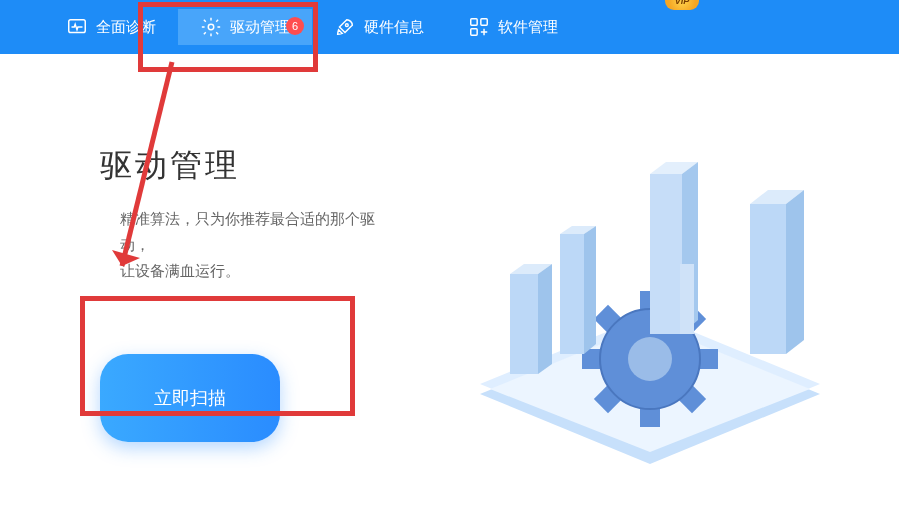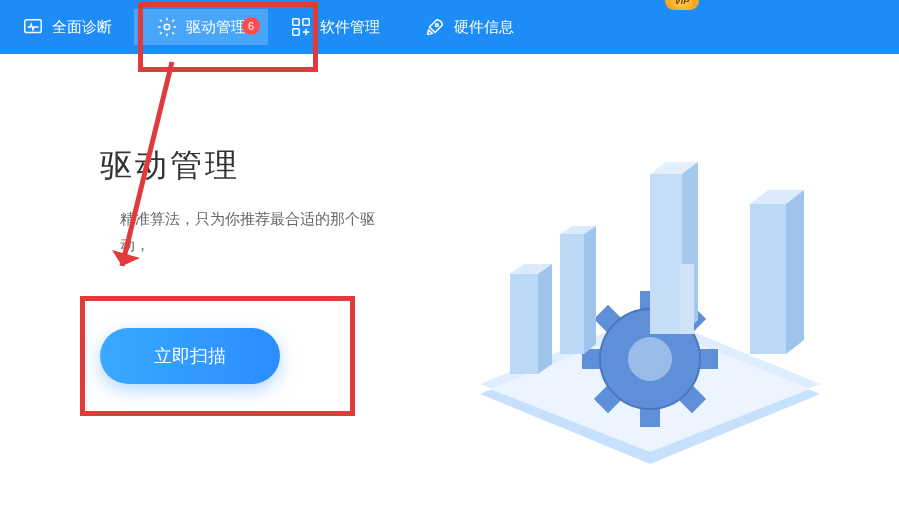--- a/index.html
+++ b/index.html
@@ -3,20 +3,21 @@
 <meta charset="utf-8">
 <style>
   * { box-sizing: border-box; margin: 0; padding: 0; }
   html, body { width: 899px; height: 508px; font-family: "Microsoft YaHei", "PingFang SC", sans-serif; background: #fff; }
   .topbar {
     height: 54px;
     background: #1e8cf7;
     display: flex;
     align-items: center;
     position: relative;
+    padding-left: 44px;
   }
   .nav-item {
     display: flex;
     align-items: center;
     gap: 8px;
     color: #fff;
     font-size: 15px;
     padding: 0 22px;
     height: 36px;
     line-height: 54px;
@@ -84,21 +85,21 @@
     margin-bottom: 70px;
     margin-left: 20px;
   }
   .scan-btn {
     display: inline-block;
     background: linear-gradient(90deg, #3aa9ff, #2a8cff);
     color: #fff;
     font-size: 18px;
     border: none;
     border-radius: 28px;
-    padding: 16px 54px;
+    padding: 32px 54px;
     cursor: pointer;
     box-shadow: 0 6px 18px rgba(42,140,255,0.35);
   }
   .illustration {
     flex: 1;
     display: flex;
     align-items: center;
     justify-content: center;
   }
   .illustration svg { width: 400px; height: 320px; }
@@ -145,47 +146,48 @@
           <path d="M12 2v3M12 19v3M4.2 4.2l2.1 2.1M17.7 17.7l2.1 2.1M2 12h3M19 12h3M4.2 19.8l2.1-2.1M17.7 6.3l2.1-2.1"></path>
         </svg>
     </span>
     <span>驱动管理</span>
     <span class="badge">6</span>
   </div>
 
   <div class="nav-item">
     <span class="nav-icon">
       <svg viewBox="0 0 24 24">
+          <path d="M5 15c-1 3-1 5-1 5s2 0 5-1l-4-4z"></path>
+          <path d="M14 4c3 0 6 3 6 6-3 3-8 8-8 8l-6-6s5-5 8-8z"></path>
+          <circle cx="14" cy="10" r="1.5"></circle>
+        </svg>
+    </span>
+    <span>硬件信息</span>
+  </div>
+
+  <div class="nav-item">
+    <span class="nav-icon">
+      <svg viewBox="0 0 24 24">
           <rect x="3" y="3" width="7" height="7" rx="1"></rect>
           <rect x="14" y="3" width="7" height="7" rx="1"></rect>
           <rect x="3" y="14" width="7" height="7" rx="1"></rect>
           <path d="M17.5 14v7M14 17.5h7"></path>
         </svg>
     </span>
     <span>软件管理</span>
-  </div>
-
-  <div class="nav-item">
-    <span class="nav-icon">
-      <svg viewBox="0 0 24 24">
-          <path d="M5 15c-1 3-1 5-1 5s2 0 5-1l-4-4z"></path>
-          <path d="M14 4c3 0 6 3 6 6-3 3-8 8-8 8l-6-6s5-5 8-8z"></path>
-          <circle cx="14" cy="10" r="1.5"></circle>
-        </svg>
-    </span>
-    <span>硬件信息</span>
   </div>
 
 </div>
 
 <div class="content">
   <div class="left-col">
     <div class="title">驱动管理</div>
     <div class="desc">
       <span>精准算法，只为你推荐最合适的那个驱动，</span><br>
+      <span>让设备满血运行。</span>
     </div>
     <button class="scan-btn">立即扫描</button>
   </div>
 
   <div class="illustration">
     <svg viewBox="0 0 400 320">
 
       <polygon points="30,240 200,170 370,240 200,310" fill="#dfeeff"></polygon>
       <polygon points="30,250 200,180 370,250 200,320" fill="#c7e0fb"></polygon>
       <polygon points="40,245 200,180 360,245 200,308" fill="#ecf5ff"></polygon>

